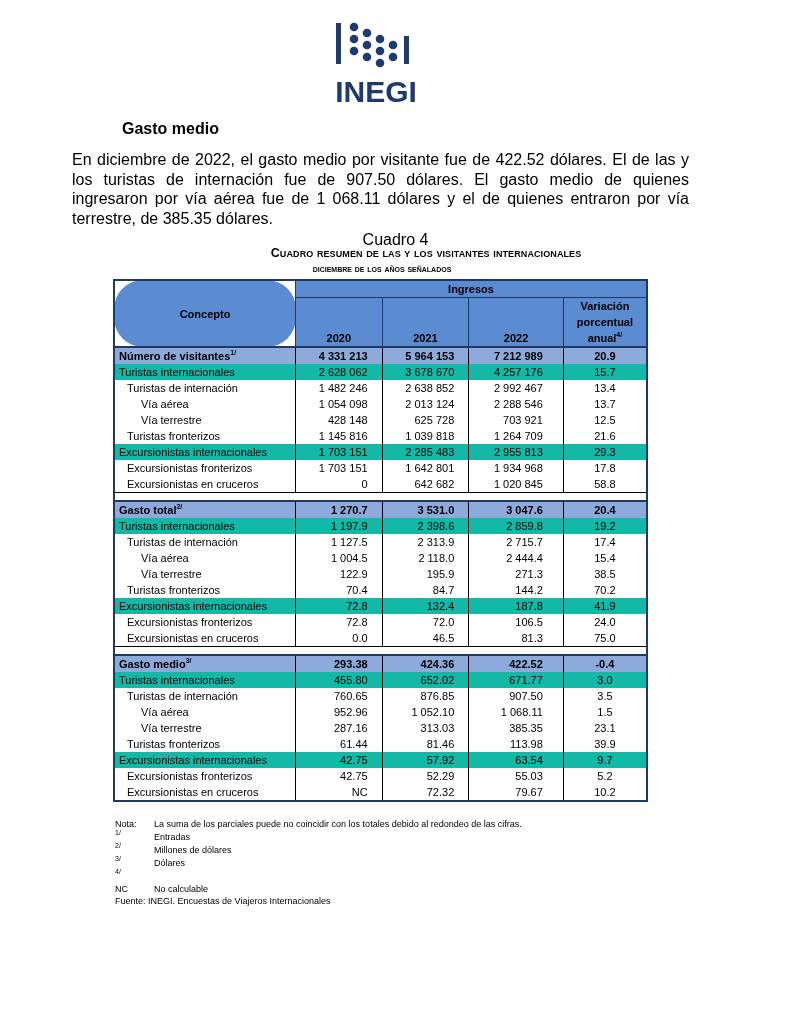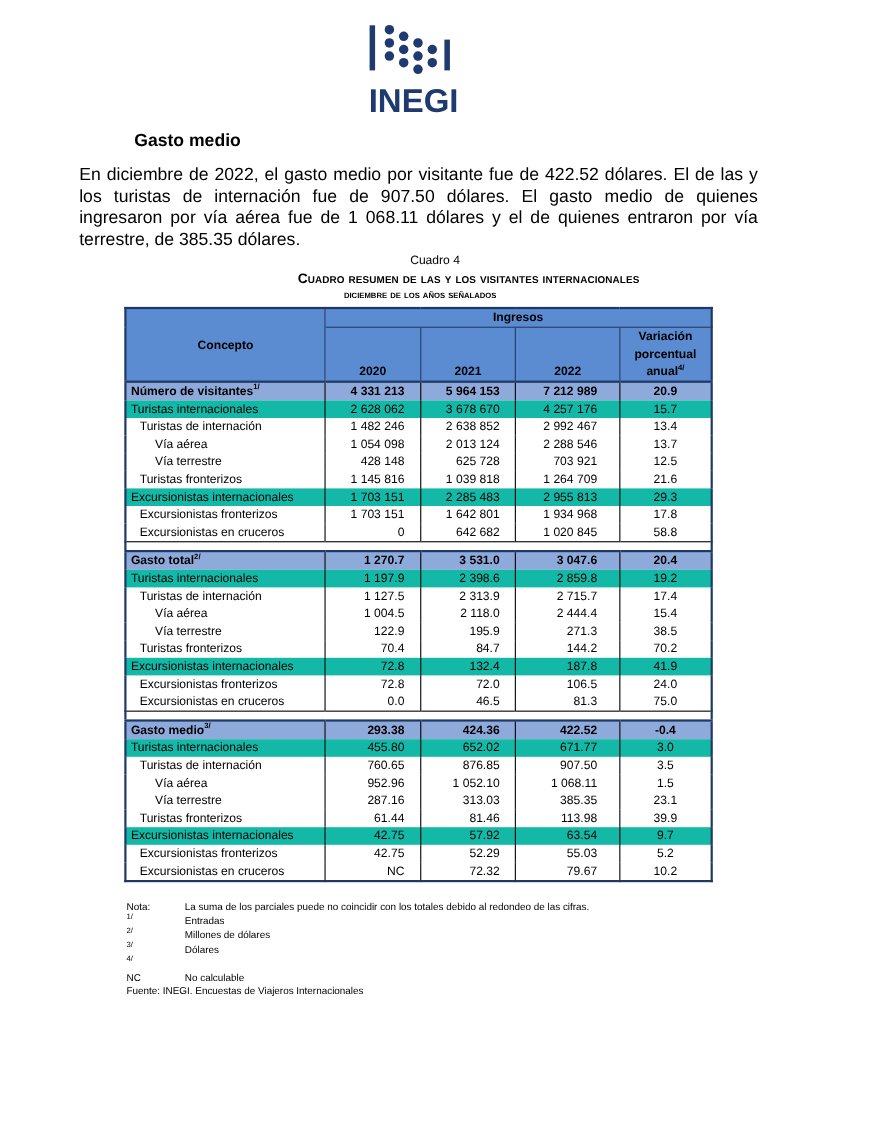--- a/index.html
+++ b/index.html
@@ -2,31 +2,31 @@
 <html><head>
 <meta charset="utf-8">
 <style>
   html, body { margin:0; padding:0; background:#ffffff; }
   body { width:791px; height:1024px; position:relative; overflow:hidden;
          font-family:"Liberation Sans", sans-serif; color:#000; }
   .logo { position:absolute; left:330px; top:18px; width:92px; height:88px; }
   .section-title { position:absolute; left:122px; top:120px; font-size:16px; font-weight:bold; }
   .paragraph { position:absolute; left:72px; top:150px; width:617px; font-size:16px; line-height:19.5px;
                text-align:justify; }
-  .cuadro-num { position:absolute; left:0; width:791px; top:231px; text-align:center; font-size:11px; }
+  .cuadro-num { position:absolute; left:0; width:791px; top:231px; text-align:center; font-size:16px; }
   .cuadro-title { position:absolute; left:0; width:764px; top:246px; text-align:center; font-size:12.5px;
                   font-weight:bold; font-variant:small-caps; letter-spacing:0.1px;margin-left:44px; }
   .cuadro-sub { position:absolute; left:0; width:764px; top:263px; text-align:center; font-size:10px;
                 font-weight:bold; font-variant:small-caps; }
   table.data { position:absolute; left:113px; top:279px; width:535px; border-collapse:collapse;
                font-size:11px; border:2px solid #1f3864; }
   table.data td, table.data th { padding:0 4px; height:16px; line-height:16px; white-space:nowrap; }
   th { font-weight:bold; }
   .hdr th { background:#5b8bd1; color:#000; border-left:1px solid #1f3864; }
-  .hdr th.concept { border-left:none; }
+  .hdr th.concept { border-left:none;border-radius:29px; }
   .hdr-top th { height:28px; }
   .hdr-bot th { height:38px; vertical-align:bottom; padding-bottom:2px; border-top:1px solid #1f3864; }
   th.ingresos { text-align:center; }
   th.var { line-height:12px; padding-bottom:1px; }
   td.num { text-align:right; border-left:1px solid #000; }
   td.num.c2020 { padding-right:14px;margin-top:19px; }
   td.num.c2021 { padding-right:14px; }
   td.num.c2022 { padding-right:20px; }
   td.var { text-align:center; padding-left:12px; }
   td.concept { text-align:left; }
@@ -34,21 +34,21 @@
   tr.light td { background:#14b8a6; }
   tr.main td.concept, tr.light td.concept { }
   tr.first td { border-top:2px solid #1f3864; }
   tr.sep td { height:7px; line-height:7px; padding:0; background:#fff; border-left:none; }
   .ind1 { padding-left:12px !important; }
   .ind2 { padding-left:26px !important;margin-left:36px; }
   .ind0 { padding-left:4px !important; }
   sup { font-size:7px; vertical-align:5px; line-height:0; }
   .notes { position:absolute; left:115px; top:818px; font-size:9px; line-height:13px; }
   .note-row { display:flex; }
-  .note-key { width:53px; }
+  .note-key { width:39px; }
   .note-key sup { font-size:7px; }
   .source { position:absolute; left:115px; top:896px; font-size:9px; }
 </style>
 </head>
 <body>
 
 <div class="logo">
   <svg width="92" height="88" viewBox="0 0 92 88">
     <g fill="#1f3a6e">
 

